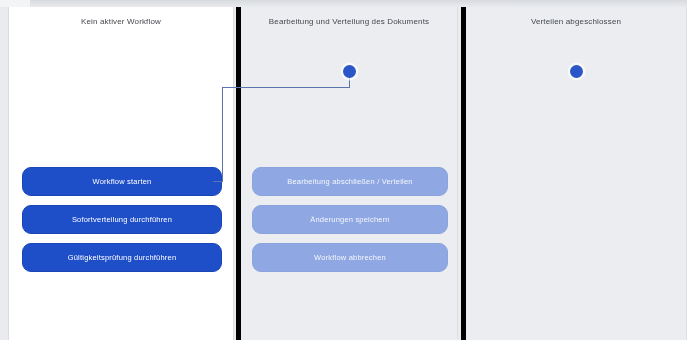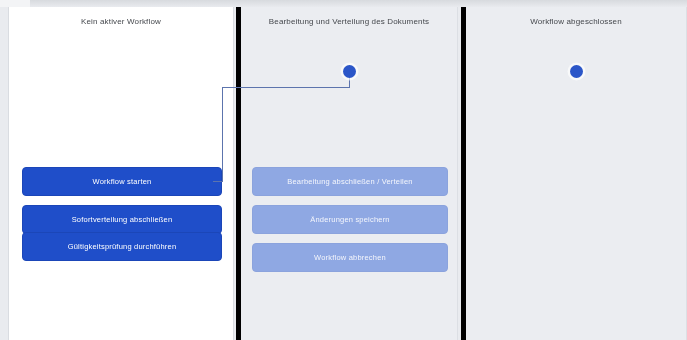--- a/index.html
+++ b/index.html
@@ -81,39 +81,39 @@
     position: absolute;
     box-sizing: border-box;
     display: flex;
     align-items: center;
     justify-content: center;
     font-size: 7.5px;
     line-height: 10px;
     letter-spacing: 0.2px;
     color: #ffffff;
     text-align: right;
-    border-radius: 4px;
+    border-radius: 9px;
     white-space: nowrap;
     user-select: none;
   }
   .btn-primary {
     background: #1f4ec9;
     border: 1px solid #1b46b8;
   }
   .btn-muted {
     background: #8fa8e3;
     border: 1px solid #8ba3dd;
     color: #f4f6fc;
   }
 
   
   .c1-btn { left: 22px; width: 200px; height: 29px; }
   .c1-b1 { top: 167px; }
   .c1-b2 { top: 205px; }
-  .c1-b3 { top: 232px; }
+  .c1-b3 { top: 243px; }
 
   
   .c2-btn { left: 252px; width: 196px; height: 29px; }
   .c2-b1 { top: 167px; }
   .c2-b2 { top: 205px; }
   .c2-b3 { top: 243px; }
 
   
   .node {
     position: absolute;
@@ -170,36 +170,36 @@
 
   <div class="top-strip"></div>
   <div class="top-strip-light"></div>
 
   <div class="column col-white col-1">
     <div class="col-header">Kein aktiver Workflow</div>
   </div>
 
   <div class="btn btn-primary c1-btn c1-b1">Workflow starten</div>
 
-  <div class="btn btn-primary c1-btn c1-b2">Sofortverteilung abschließen</div>
+  <div class="btn btn-primary c1-btn c1-b2">Sofortverteilung durchführen</div>
 
   <div class="btn btn-primary c1-btn c1-b3">Gültigkeitsprüfung durchführen</div>
 
   <div class="column col-grey col-2">
     <div class="col-header">Bearbeitung und Verteilung des Dokuments</div>
   </div>
 
   <div class="btn btn-muted c2-btn c2-b1">Bearbeitung abschließen / Verteilen</div>
 
   <div class="btn btn-muted c2-btn c2-b3">Workflow abbrechen</div>
 
   <div class="btn btn-muted c2-btn c2-b2">Änderungen speichern</div>
 
   <div class="column col-grey col-3">
-    <div class="col-header">Workflow abgeschlossen</div>
+    <div class="col-header">Verteilen abgeschlossen</div>
   </div>
 
   <div class="conn conn-h-top"></div>
   <div class="conn conn-v"></div>
   <div class="conn conn-h-bottom"></div>
   <div class="node-stem"></div>
 
   <div class="node node-2"></div>
   <div class="node node-3"></div>
 

